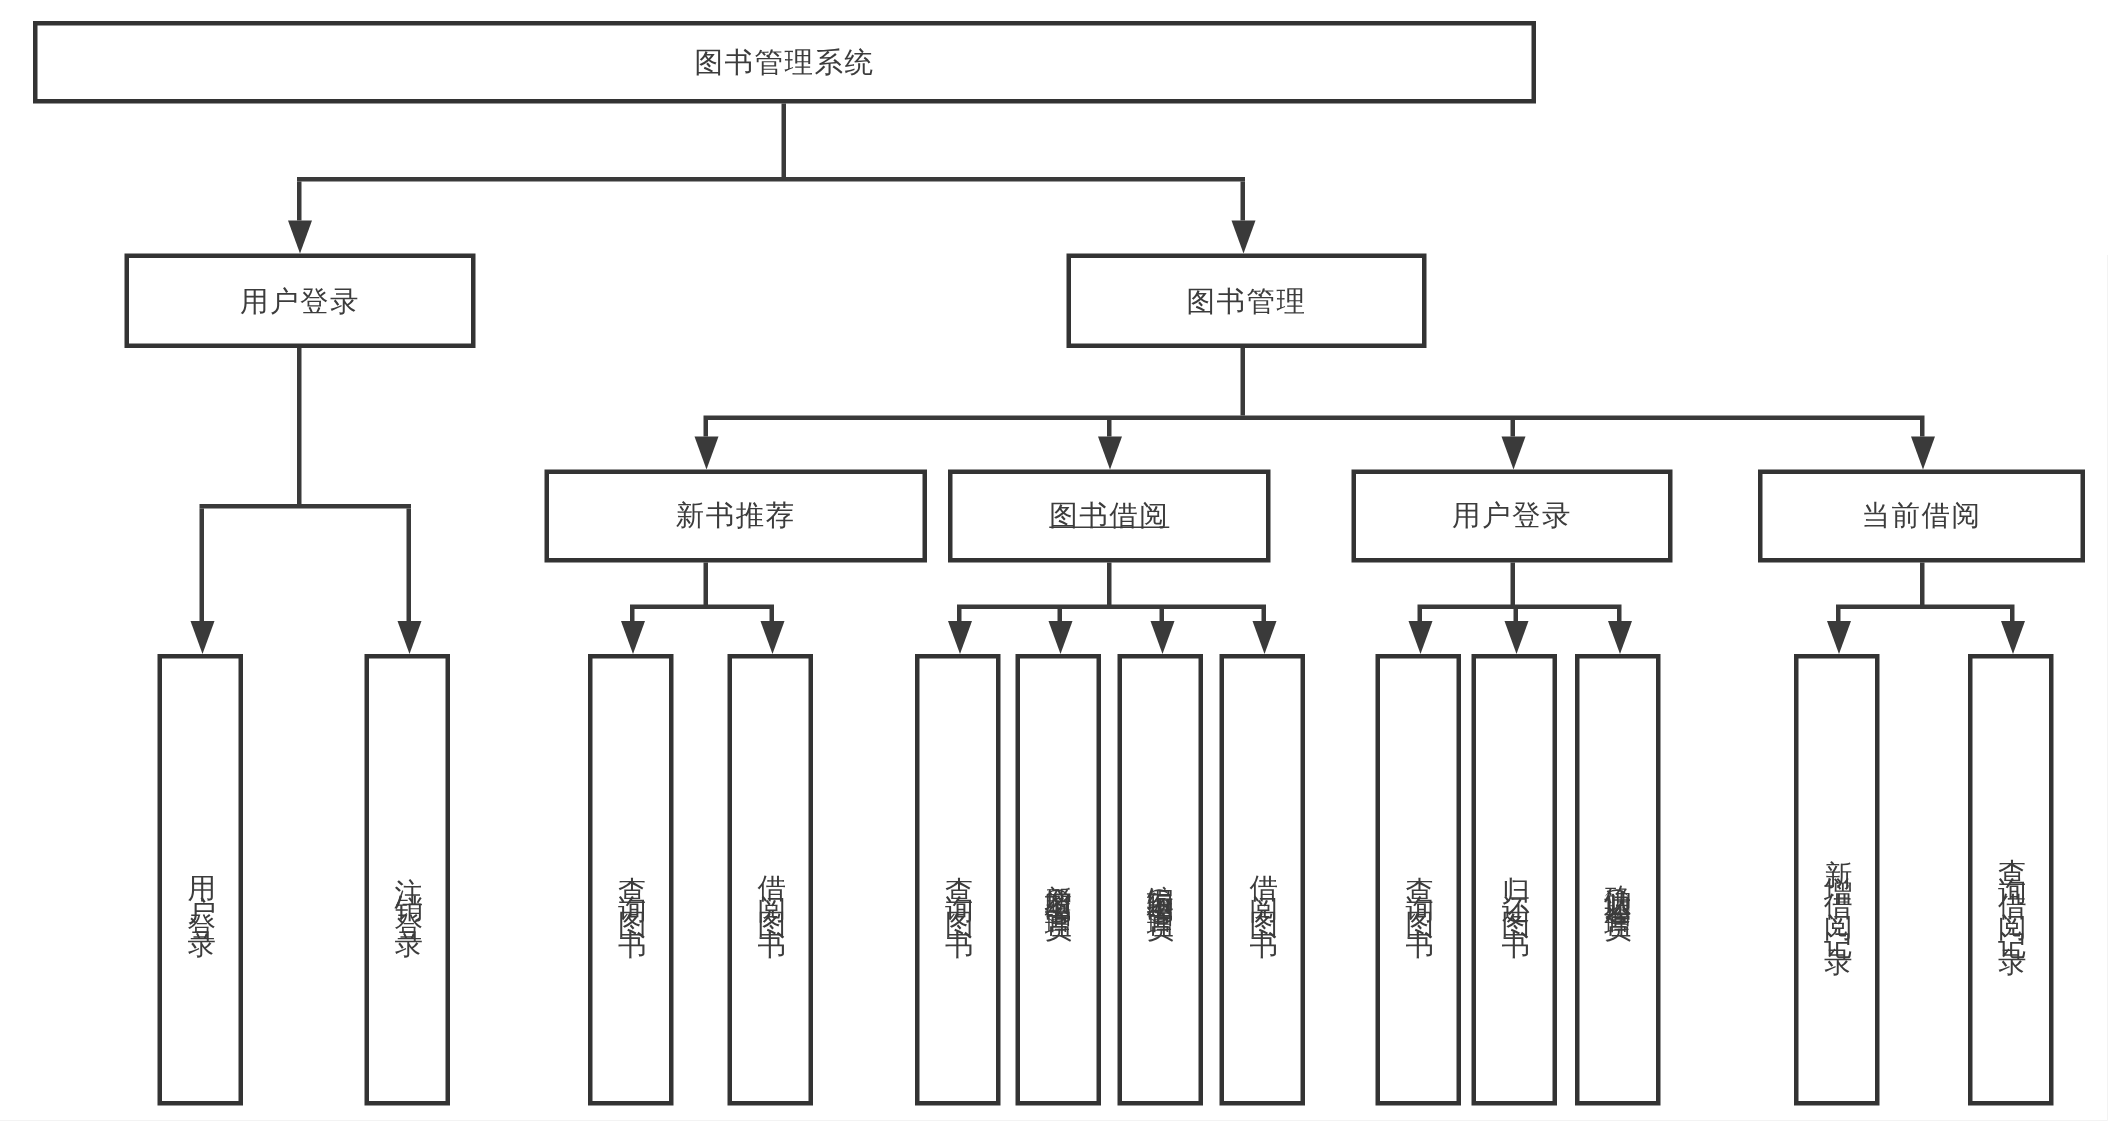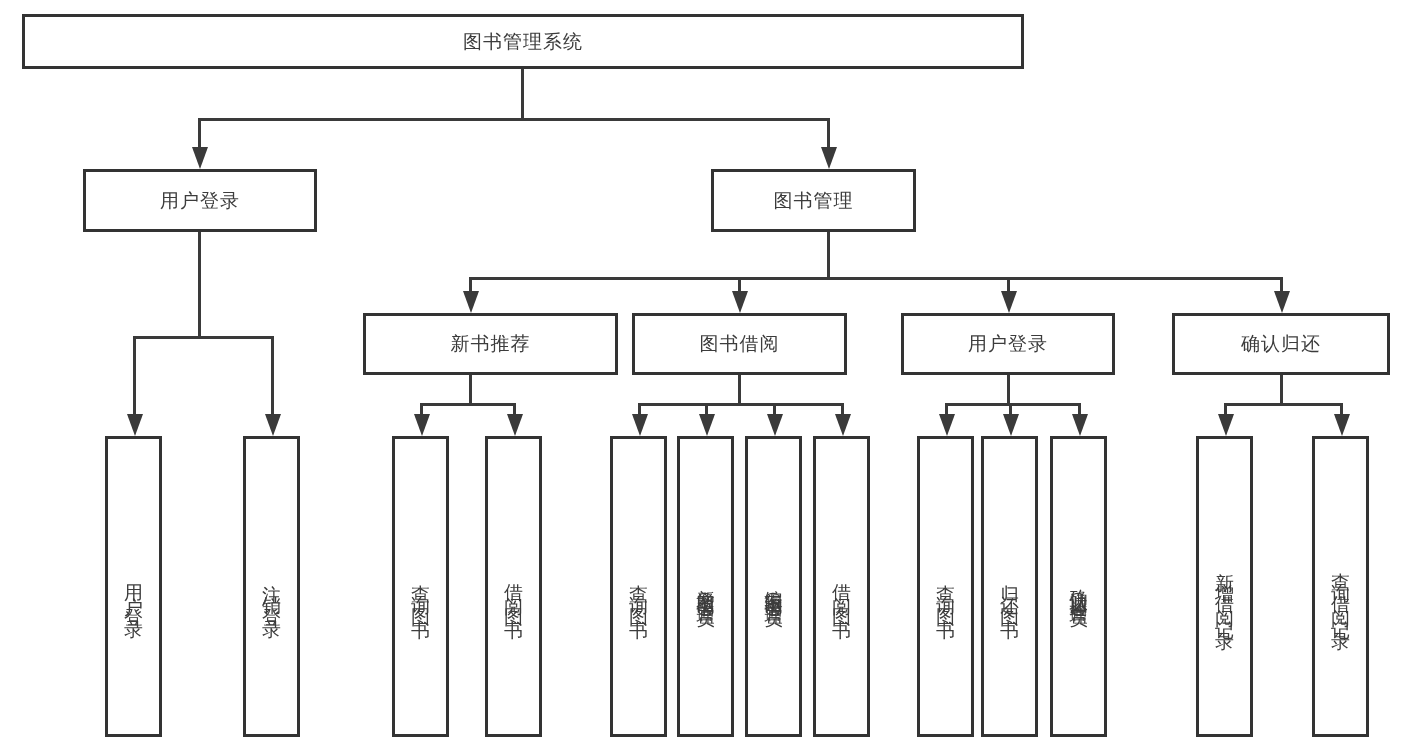--- a/index.html
+++ b/index.html
@@ -41,35 +41,35 @@
 
 <div class="canvas">
 
   <div class="box hbox" style="left:22px;top:14px;width:1002px;height:55px;">
     <span>图书管理系统</span>
   </div>
 
   <div class="box hbox" style="left:83px;top:169px;width:234px;height:63px;">
     <span>用户登录</span>
   </div>
-  <div class="box hbox" style="left:711px;top:169px;width:205px;height:63px;">
+  <div class="box hbox" style="left:711px;top:169px;width:240px;height:63px;">
     <span>图书管理</span>
   </div>
 
   <div class="box hbox" style="left:363px;top:313px;width:255px;height:62px;">
     <span>新书推荐</span>
   </div>
-  <div class="box hbox" style="left:632px;top:313px;width:215px;height:62px;">
+  <div class="box hbox" style="left:632px;top:313px;width:215px;height:62px;text-decoration:underline;">
     <span>图书借阅</span>
   </div>
   <div class="box hbox" style="left:901px;top:313px;width:214px;height:62px;">
     <span>用户登录</span>
   </div>
   <div class="box hbox" style="left:1172px;top:313px;width:218px;height:62px;">
-    <span>确认归还</span>
+    <span>当前借阅</span>
   </div>
 
   <div class="box leaf" style="left:105px;top:436px;width:57px;height:301px;">
     <span>用户登录</span>
   </div>
   <div class="box leaf" style="left:243px;top:436px;width:57px;height:301px;">
     <span>注销登录</span>
   </div>
 
   <div class="box leaf" style="left:392px;top:436px;width:57px;height:301px;">

